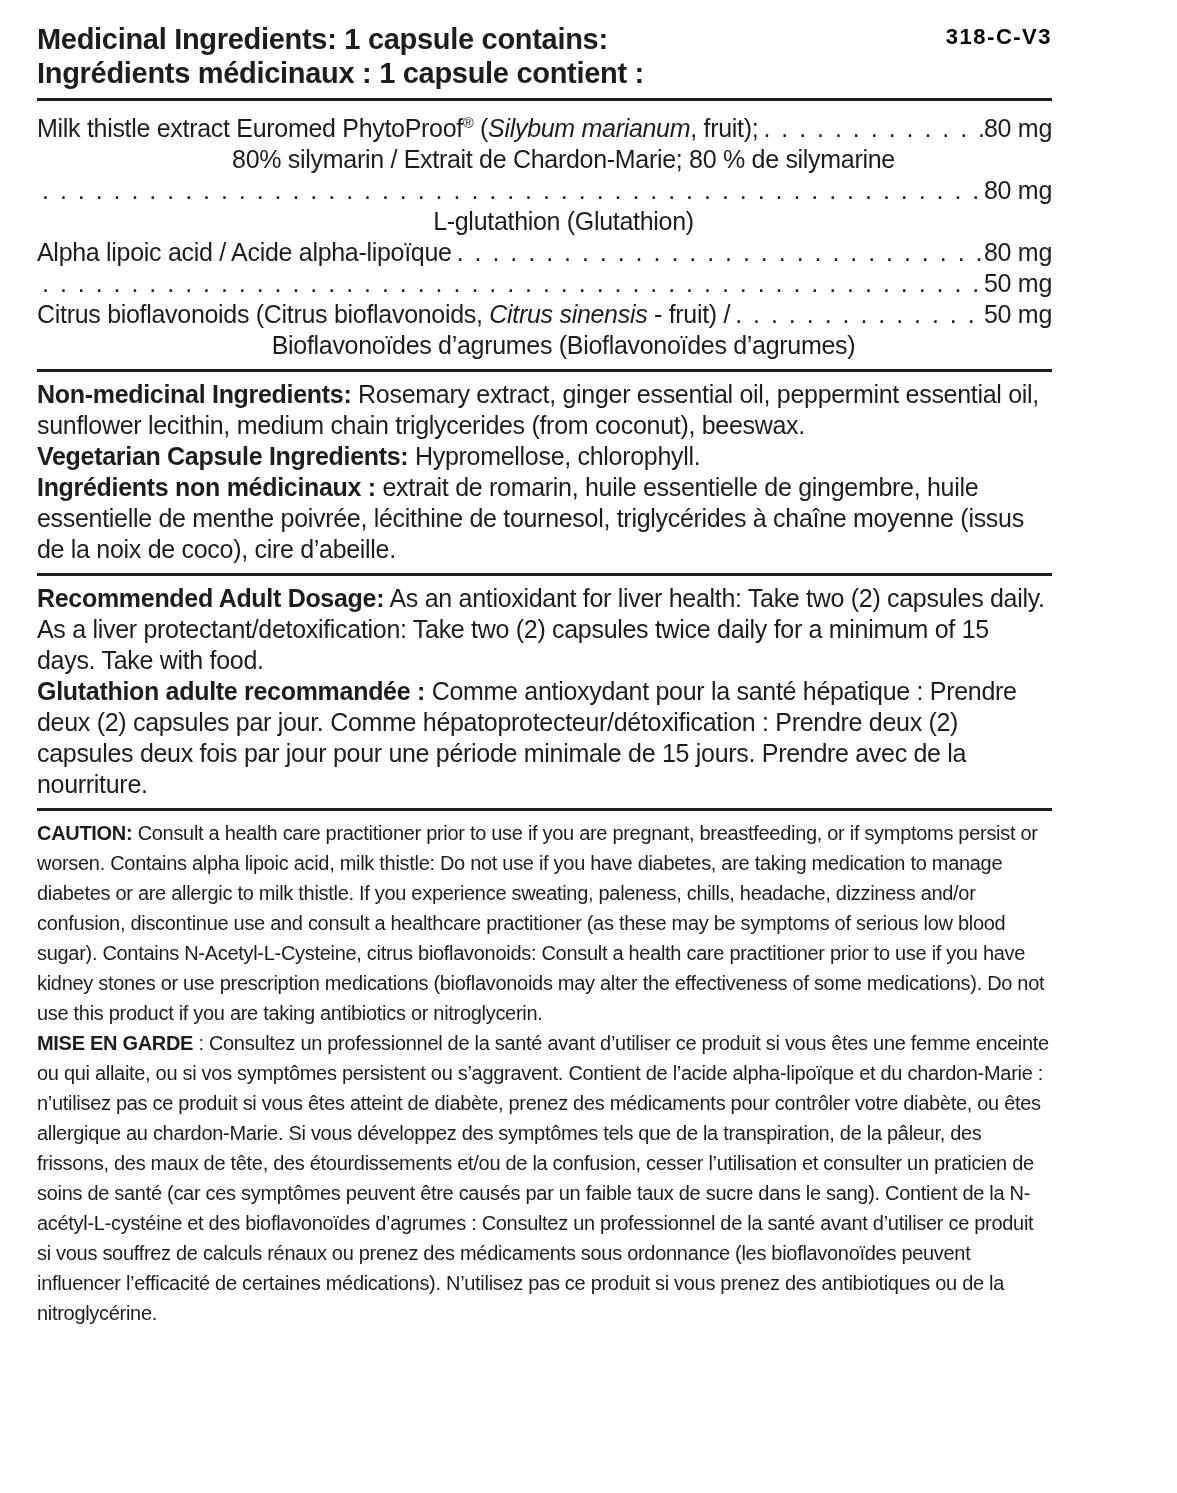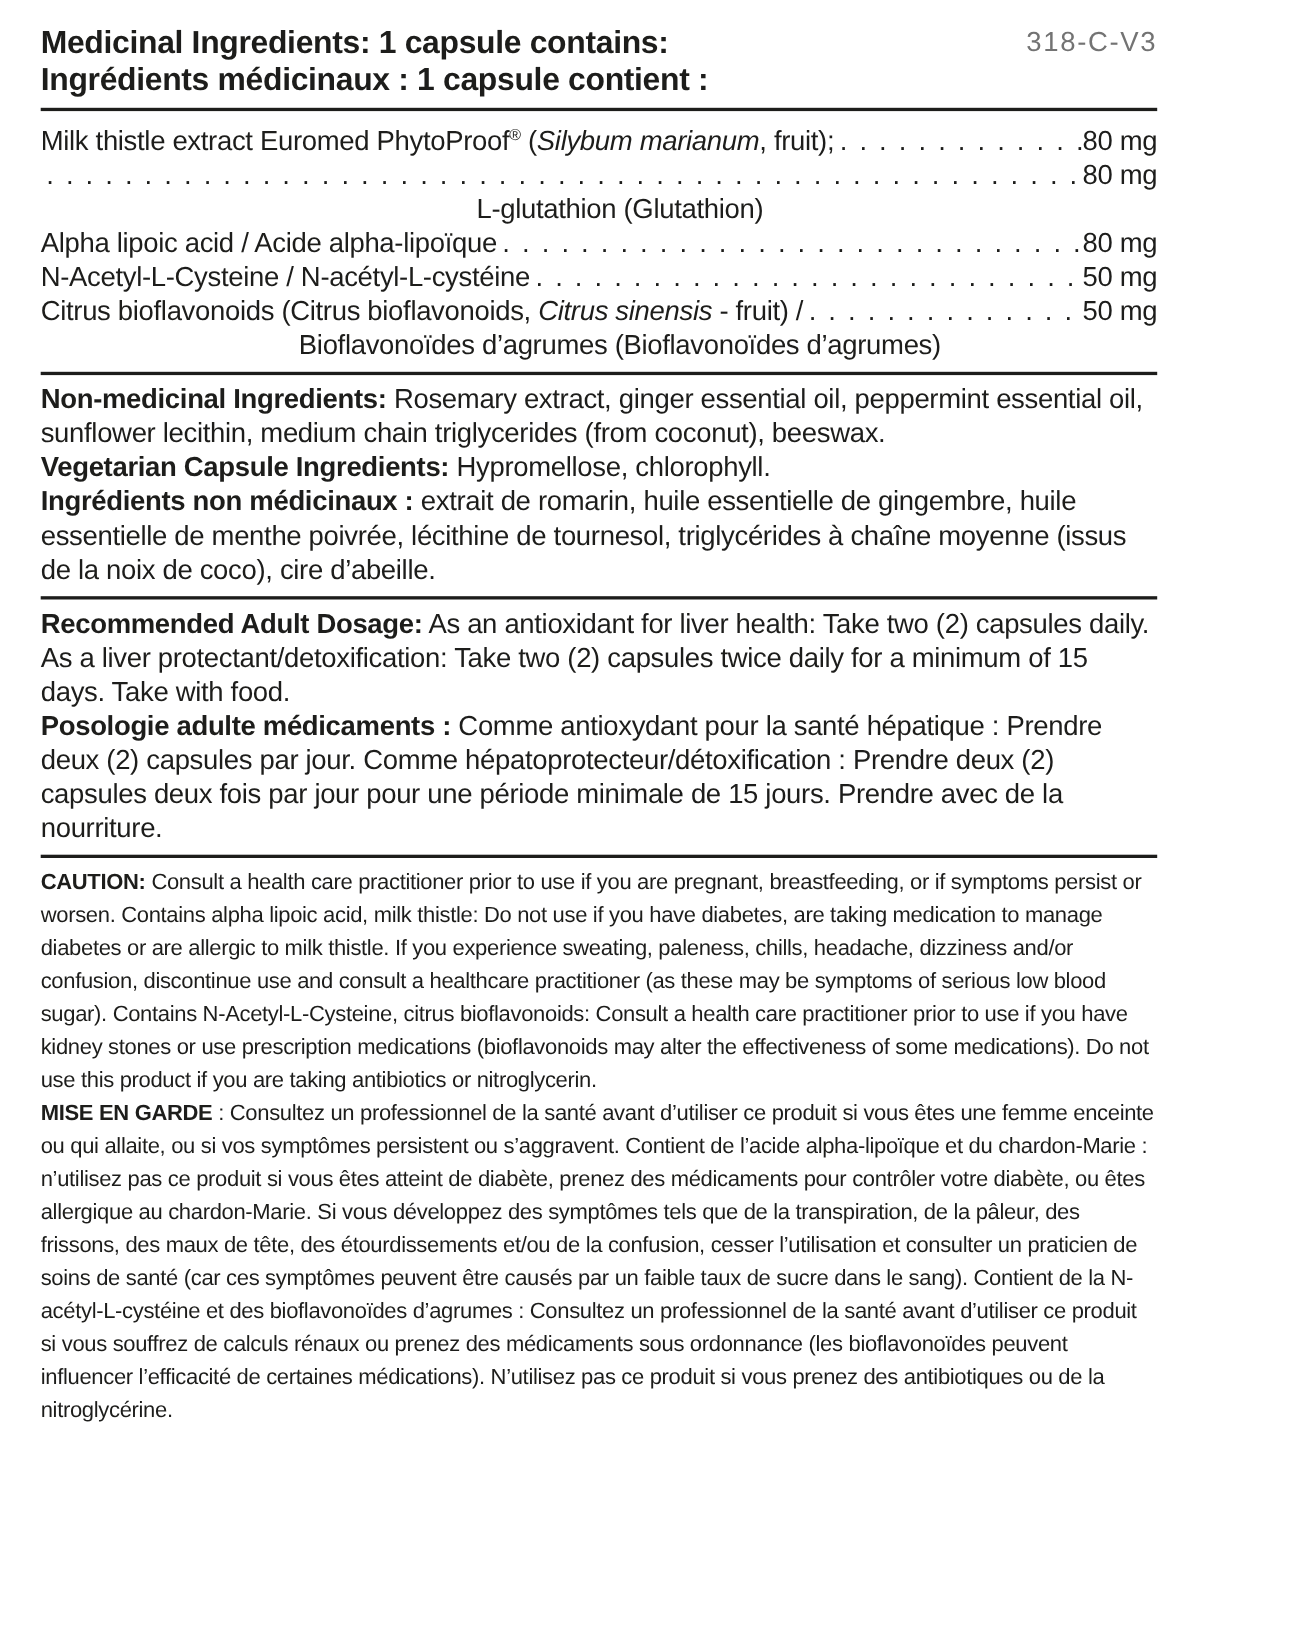--- a/index.html
+++ b/index.html
@@ -9,21 +9,21 @@
     box-sizing: border-box;
     padding: 22px 37px 16px 37px;
     background: #ffffff;
     color: #1d1d1b;
     font-family: "Liberation Sans", sans-serif;
     overflow: hidden;
     letter-spacing: -0.3px;
   }
   .label-header { display: flex; justify-content: space-between; align-items: flex-start; }
   .header-lines { font-weight: 700; font-size: 29px; line-height: 34px; }
-  .code { color: #737373; font-size: 25px; font-weight: 400; letter-spacing: 1.5px; padding-top: 2px; }
+  .code { color: #000000; font-size: 22px; font-weight: 700; letter-spacing: 1.5px; padding-top: 2px; }
   .rule { border: none; border-top: 3px solid #1d1d1b; margin: 8px 0 7px 0; }
   .ingredients { font-size: 25px; line-height: 31px; text-align: center; }
   .ing-main { display: flex; align-items: baseline; }
   .ing-text { white-space: nowrap; }
   .it { font-style: italic; }
   .sup { font-size: 58%; vertical-align: super; }
   .leader { flex: 1 1 auto; overflow: hidden; white-space: nowrap; letter-spacing: 2px; padding: 0 5px; }
   .amount { white-space: nowrap; }
   .ing-sub { padding-left: 38px; }
   .text-section { font-size: 25px; line-height: 31px; }
@@ -46,38 +46,38 @@
 
   <hr class="rule">
 
   <section class="ingredients" id="med-rows">
       <div class="ing-row">
         <div class="ing-main">
           <span class="ing-text"><span>Milk thistle extract Euromed PhytoProof</span><span class="sup">®</span><span> (</span><span class="it">Silybum marianum</span><span>, fruit); </span></span>
           <span class="leader">. . . . . . . . . . . . . . . . . . . . . . . . . . . . . . . . . . . . . . . . . . . . . . . . . . . . . . . . . . . . . . . . . . . .</span>
           <span class="amount">80 mg</span>
         </div>
+        <div class="ing-sub">80% silymarin / Extrait de Chardon-Marie; 80 % de silymarine</div>
       </div>
       <div class="ing-row">
         <div class="ing-main">
           <span class="leader">. . . . . . . . . . . . . . . . . . . . . . . . . . . . . . . . . . . . . . . . . . . . . . . . . . . . . . . . . . . . . . . . . . . .</span>
           <span class="amount">80 mg</span>
         </div>
         <div class="ing-sub">L-glutathion (Glutathion)</div>
       </div>
       <div class="ing-row">
         <div class="ing-main">
           <span class="ing-text"><span>Alpha lipoic acid / Acide alpha-lipoïque</span></span>
           <span class="leader">. . . . . . . . . . . . . . . . . . . . . . . . . . . . . . . . . . . . . . . . . . . . . . . . . . . . . . . . . . . . . . . . . . . .</span>
           <span class="amount">80 mg</span>
         </div>
       </div>
       <div class="ing-row">
         <div class="ing-main">
-          <span class="ing-text"><span>N-Acetyl-L-Cysteine / N-acétyl-L-cystéine</span></span>
           <span class="leader">. . . . . . . . . . . . . . . . . . . . . . . . . . . . . . . . . . . . . . . . . . . . . . . . . . . . . . . . . . . . . . . . . . . .</span>
           <span class="amount">50 mg</span>
         </div>
       </div>
       <div class="ing-row">
         <div class="ing-main">
           <span class="ing-text"><span>Citrus bioflavonoids (Citrus bioflavonoids, </span><span class="it">Citrus sinensis</span><span> - fruit) /</span></span>
           <span class="leader">. . . . . . . . . . . . . . . . . . . . . . . . . . . . . . . . . . . . . . . . . . . . . . . . . . . . . . . . . . . . . . . . . . . .</span>
           <span class="amount">50 mg</span>
         </div>
@@ -90,21 +90,21 @@
   <section class="text-section" id="sec-nonmed">
       <p class="para"><strong>Non-medicinal Ingredients:</strong><span> Rosemary extract, ginger essential oil, peppermint essential oil, sunflower lecithin, medium chain triglycerides (from coconut), beeswax.</span></p>
       <p class="para"><strong>Vegetarian Capsule Ingredients:</strong><span> Hypromellose, chlorophyll.</span></p>
       <p class="para"><strong>Ingrédients non médicinaux :</strong><span> extrait de romarin, huile essentielle de gingembre, huile essentielle de menthe poivrée, lécithine de tournesol, triglycérides à chaîne moyenne (issus de la noix de coco), cire d’abeille.</span></p>
     </section>
 
   <hr class="rule">
 
   <section class="text-section" id="sec-dosage">
       <p class="para"><strong>Recommended Adult Dosage:</strong><span> As an antioxidant for liver health: Take two (2) capsules daily. As a liver protectant/detoxification: Take two (2) capsules twice daily for a minimum of 15 days. Take with food.</span></p>
-      <p class="para"><strong>Posologie adulte médicaments :</strong><span> Comme antioxydant pour la santé hépatique : Prendre deux (2) capsules par jour. Comme hépatoprotecteur/détoxification : Prendre deux (2) capsules deux fois par jour pour une période minimale de 15 jours. Prendre avec de la nourriture.</span></p>
+      <p class="para"><strong>Glutathion adulte recommandée :</strong><span> Comme antioxydant pour la santé hépatique : Prendre deux (2) capsules par jour. Comme hépatoprotecteur/détoxification : Prendre deux (2) capsules deux fois par jour pour une période minimale de 15 jours. Prendre avec de la nourriture.</span></p>
     </section>
 
   <hr class="rule">
 
   <section class="text-section caution" id="sec-caution">
       <p class="para"><strong>CAUTION:</strong><span> Consult a health care practitioner prior to use if you are pregnant, breastfeeding, or if symptoms persist or worsen. Contains alpha lipoic acid, milk thistle: Do not use if you have diabetes, are taking medication to manage diabetes or are allergic to milk thistle. If you experience sweating, paleness, chills, headache, dizziness and/or confusion, discontinue use and consult a healthcare practitioner (as these may be symptoms of serious low blood sugar). Contains N-Acetyl-L-Cysteine, citrus bioflavonoids: Consult a health care practitioner prior to use if you have kidney stones or use prescription medications (bioflavonoids may alter the effectiveness of some medications). Do not use this product if you are taking antibiotics or nitroglycerin.</span></p>
       <p class="para"><strong>MISE EN GARDE</strong><span> : Consultez un professionnel de la santé avant d’utiliser ce produit si vous êtes une femme enceinte ou qui allaite, ou si vos symptômes persistent ou s’aggravent. Contient de l’acide alpha-lipoïque et du chardon-Marie : n’utilisez pas ce produit si vous êtes atteint de diabète, prenez des médicaments pour contrôler votre diabète, ou êtes allergique au chardon-Marie. Si vous développez des symptômes tels que de la transpiration, de la pâleur, des frissons, des maux de tête, des étourdissements et/ou de la confusion, cesser l’utilisation et consulter un praticien de soins de santé (car ces symptômes peuvent être causés par un faible taux de sucre dans le sang). Contient de la N-acétyl-L-cystéine et des bioflavonoïdes d’agrumes : Consultez un professionnel de la santé avant d’utiliser ce produit si vous souffrez de calculs rénaux ou prenez des médicaments sous ordonnance (les bioflavonoïdes peuvent influencer l’efficacité de certaines médications). N’utilisez pas ce produit si vous prenez des antibiotiques ou de la nitroglycérine.</span></p>
     </section>
 
 </div>

